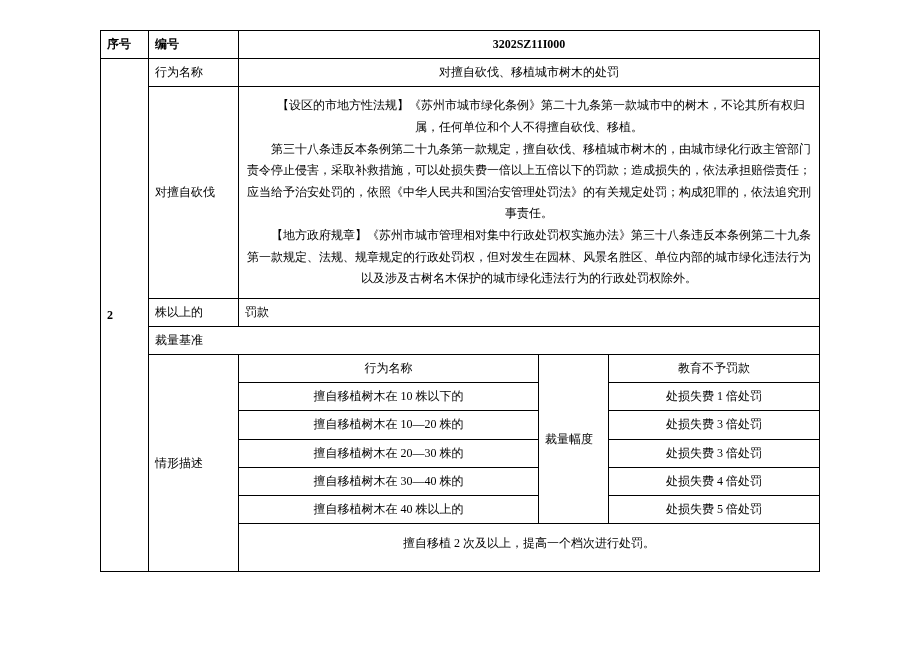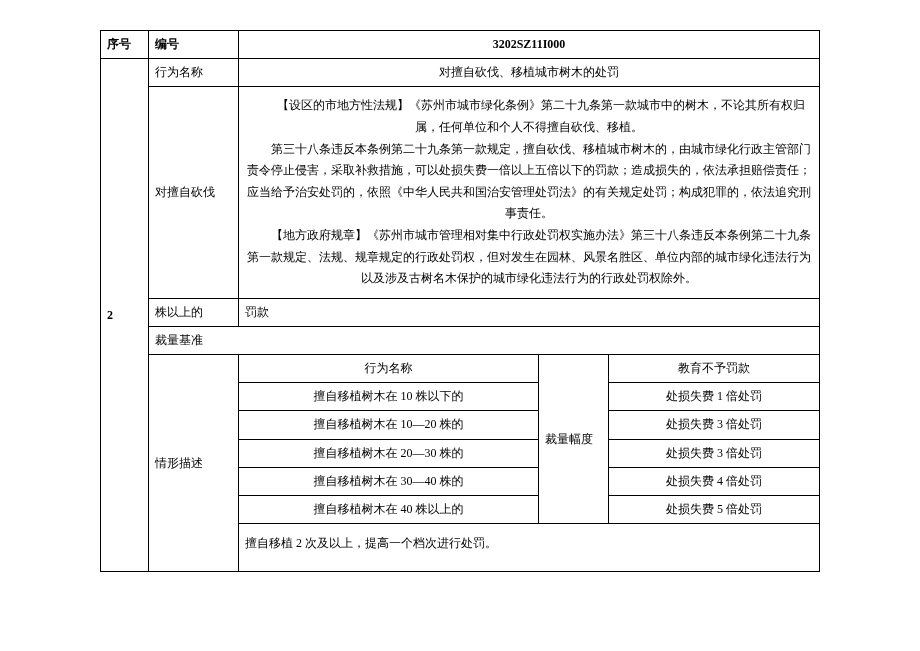--- a/index.html
+++ b/index.html
@@ -35,21 +35,21 @@
     .bold {
       font-weight: bold;
     }
     .law-text {
       text-align: center;
       text-indent: 2em;
       line-height: 1.8;
       padding: 8px;
     }
     .note-text {
-      text-align: left;
+      text-align: center;
       padding: 10px 6px 18px 6px;
     }
     .col-seq { width: 48px; }
     .col-label { width: 90px; }
   </style>
 </head>
 <body>
 
 <div class="page">
   <table>

